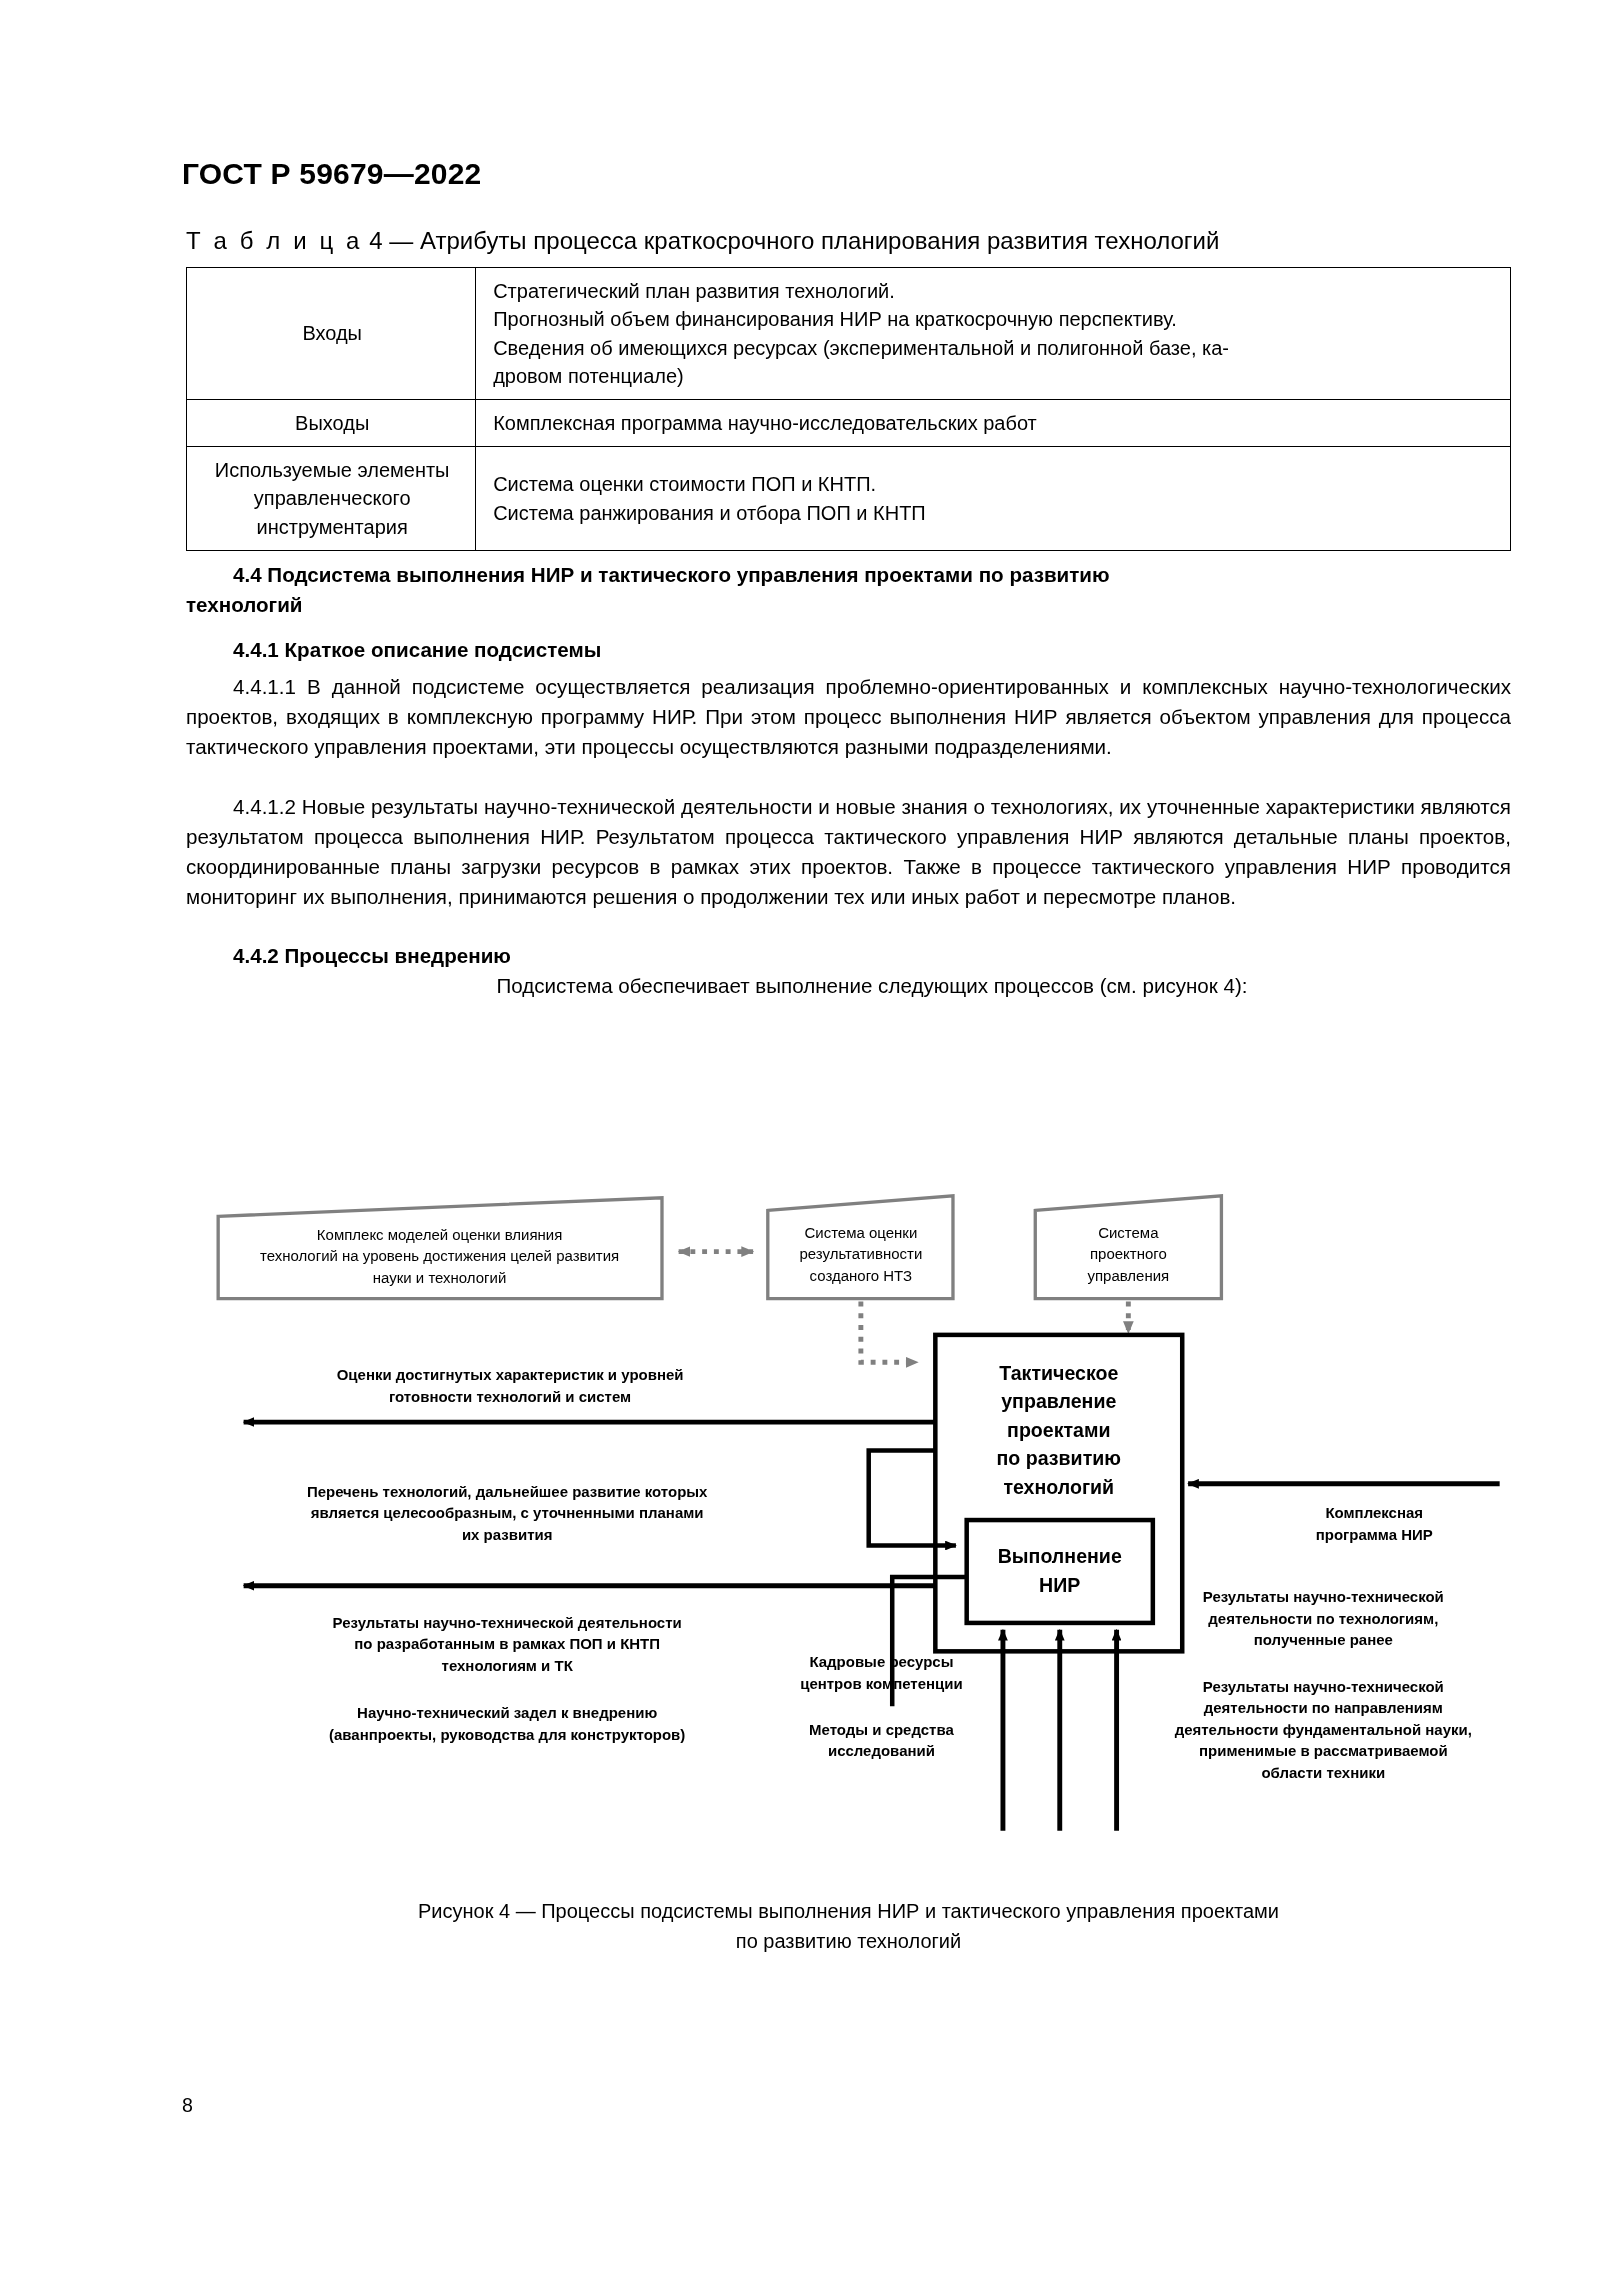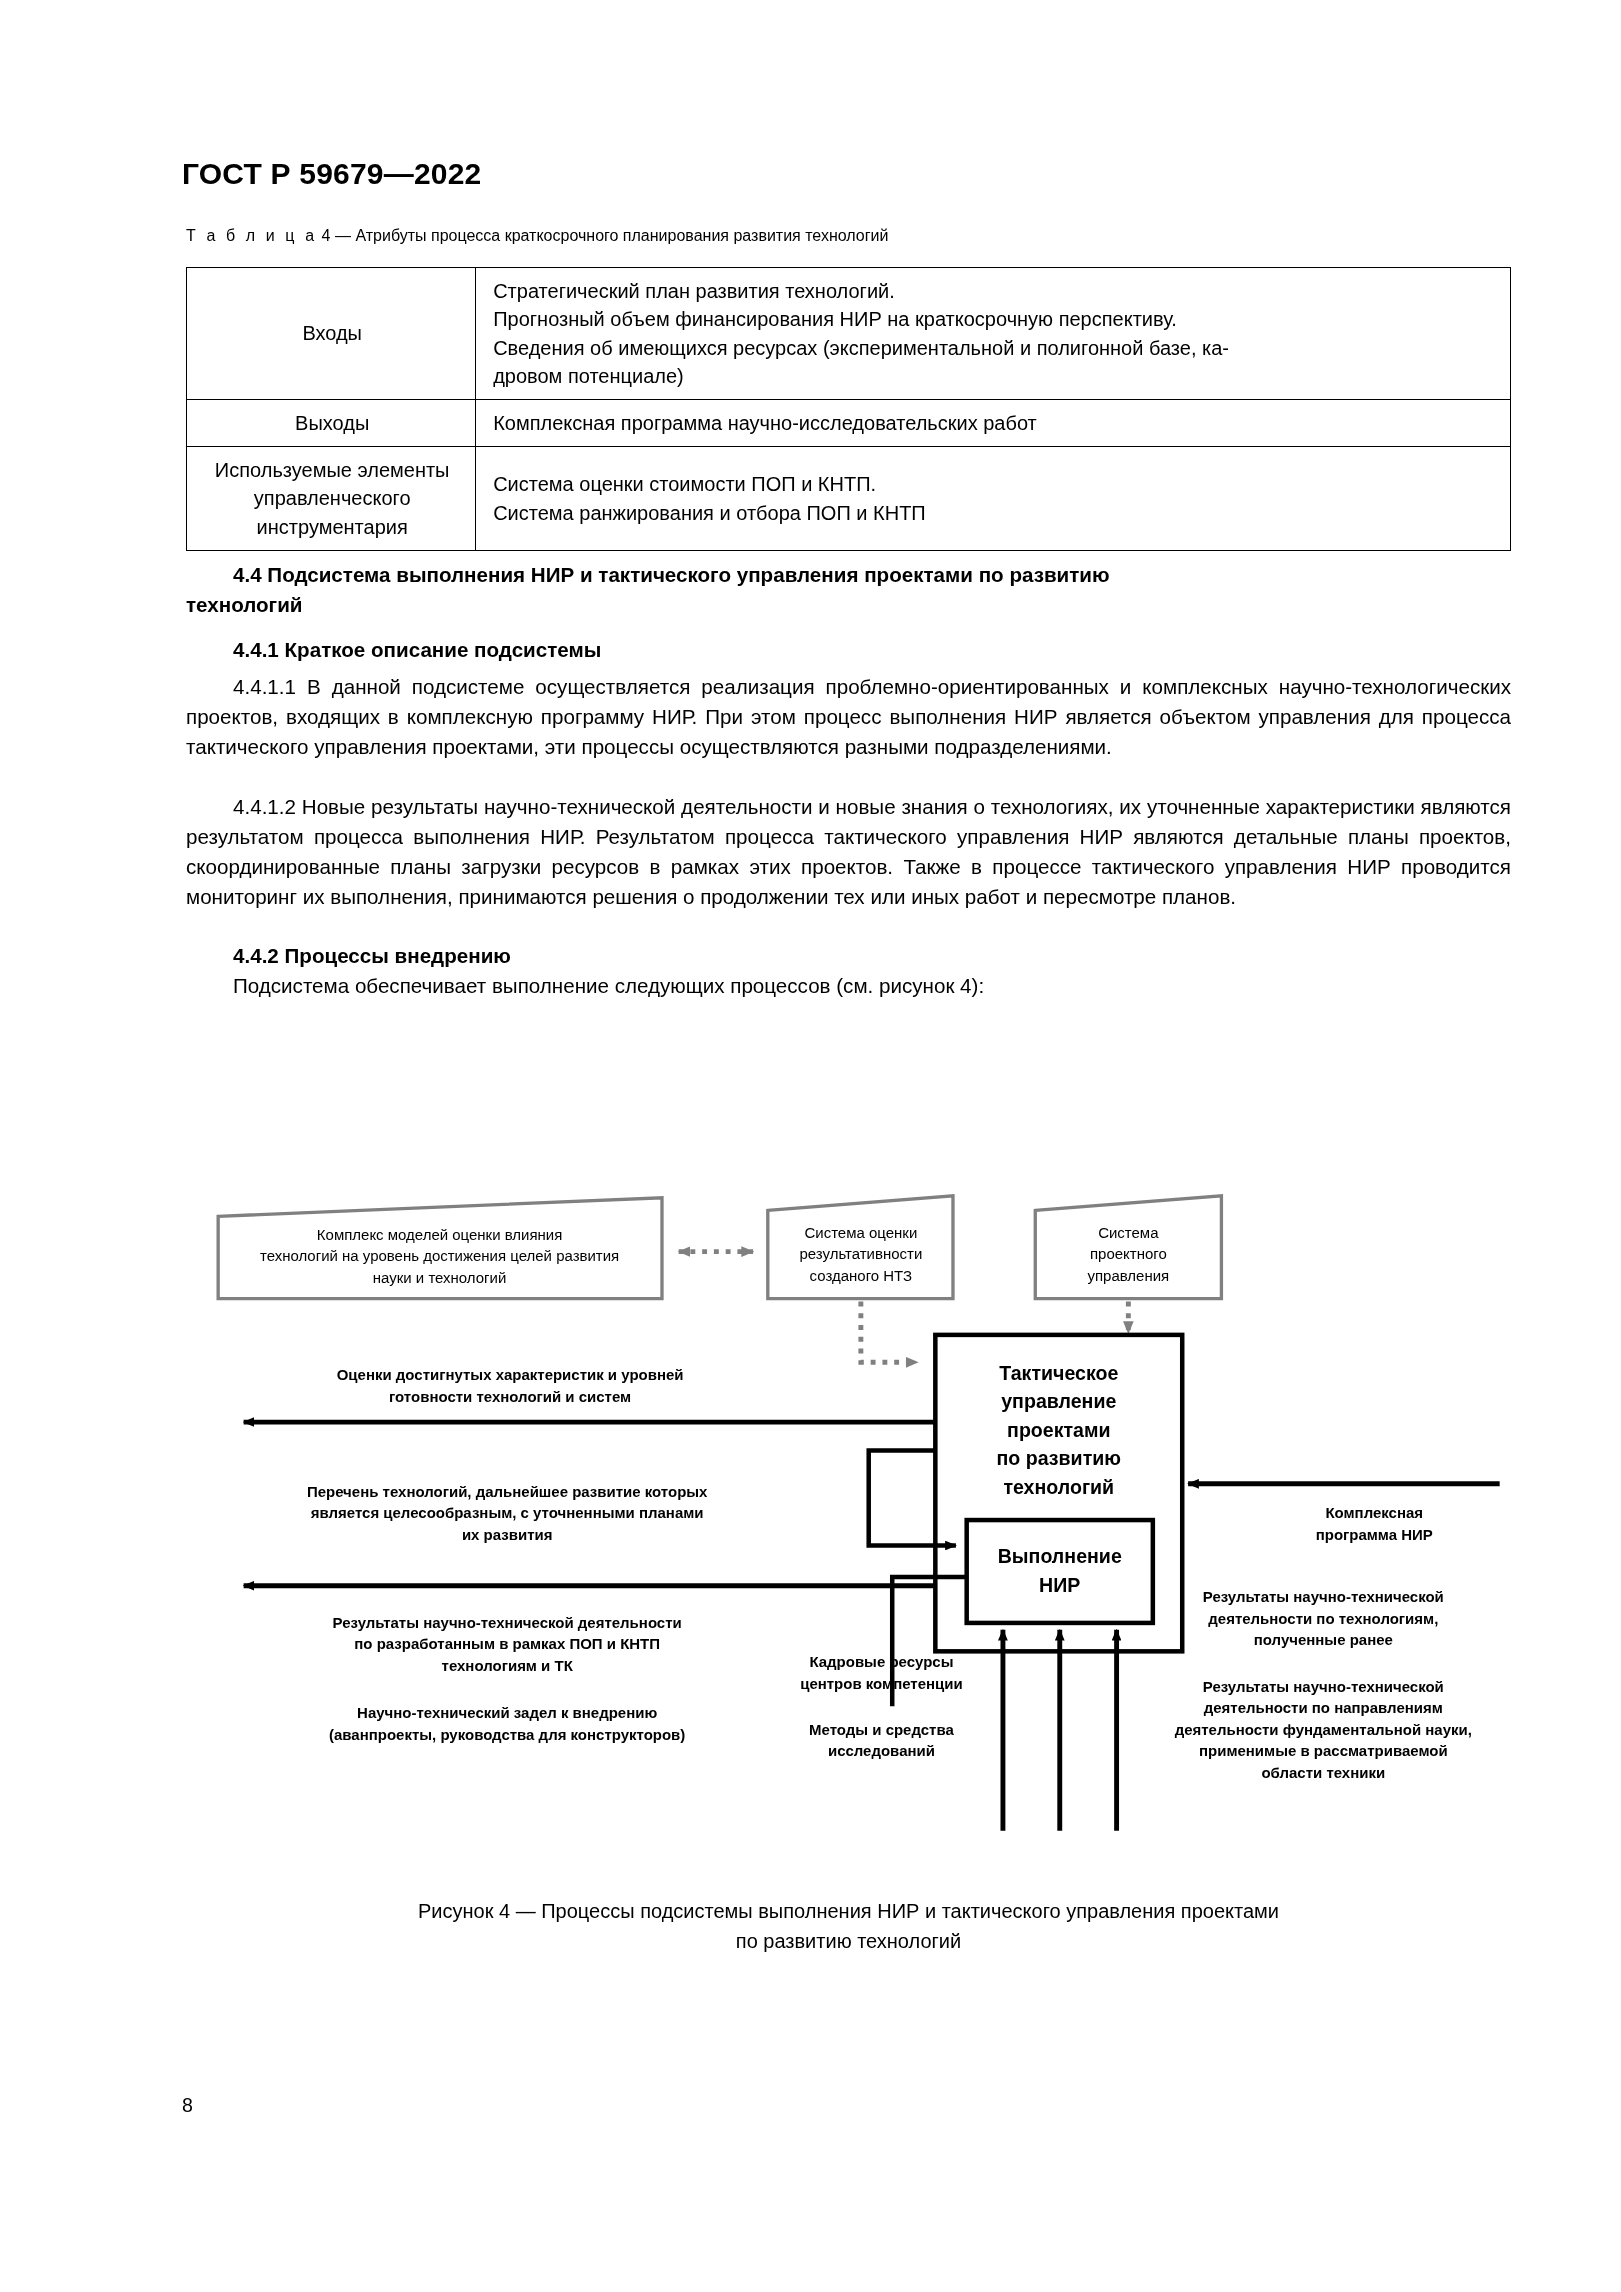--- a/index.html
+++ b/index.html
@@ -29,21 +29,21 @@
     font-size: 30px;
     font-weight: bold;
     letter-spacing: 0.2px;
     margin-top: 12px;
   }
   
   .table-caption {
     position: absolute;
     left: 186px;
     top: 227px;
-    font-size: 16px;
+    font-size: 24px;
     white-space: nowrap;
     text-align: right;
   }
   .table-caption .spaced {
     letter-spacing: 3.1px;
   }
   
   table.attrs {
     position: absolute;
     left: 186px;
@@ -69,21 +69,21 @@
   td.mid { vertical-align: middle; }
   
   .btext {
     position: absolute;
     font-size: 20.6px;
     line-height: 1.455;
     text-align: justify;
     width: 1325px;
     left: 186px;
   }
-  .btext.nojust { text-align: left; }
+  .btext.nojust { text-align: center; }
   .ind { text-indent: 47px; }
   .heading {
     position: absolute;
     left: 186px;
     width: 1325px;
     font-size: 20.6px;
     font-weight: bold;
     line-height: 1.455;
     text-indent: 47px;
   }

